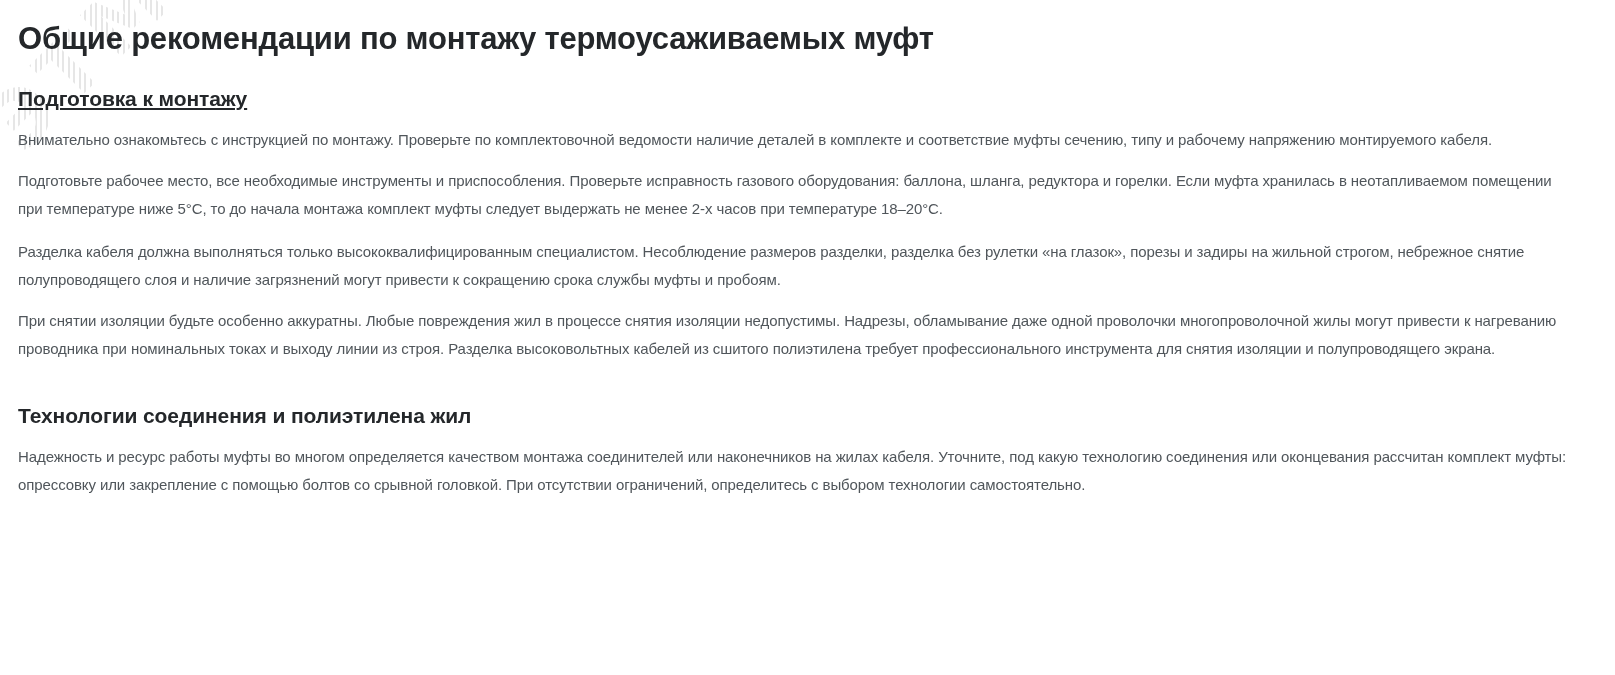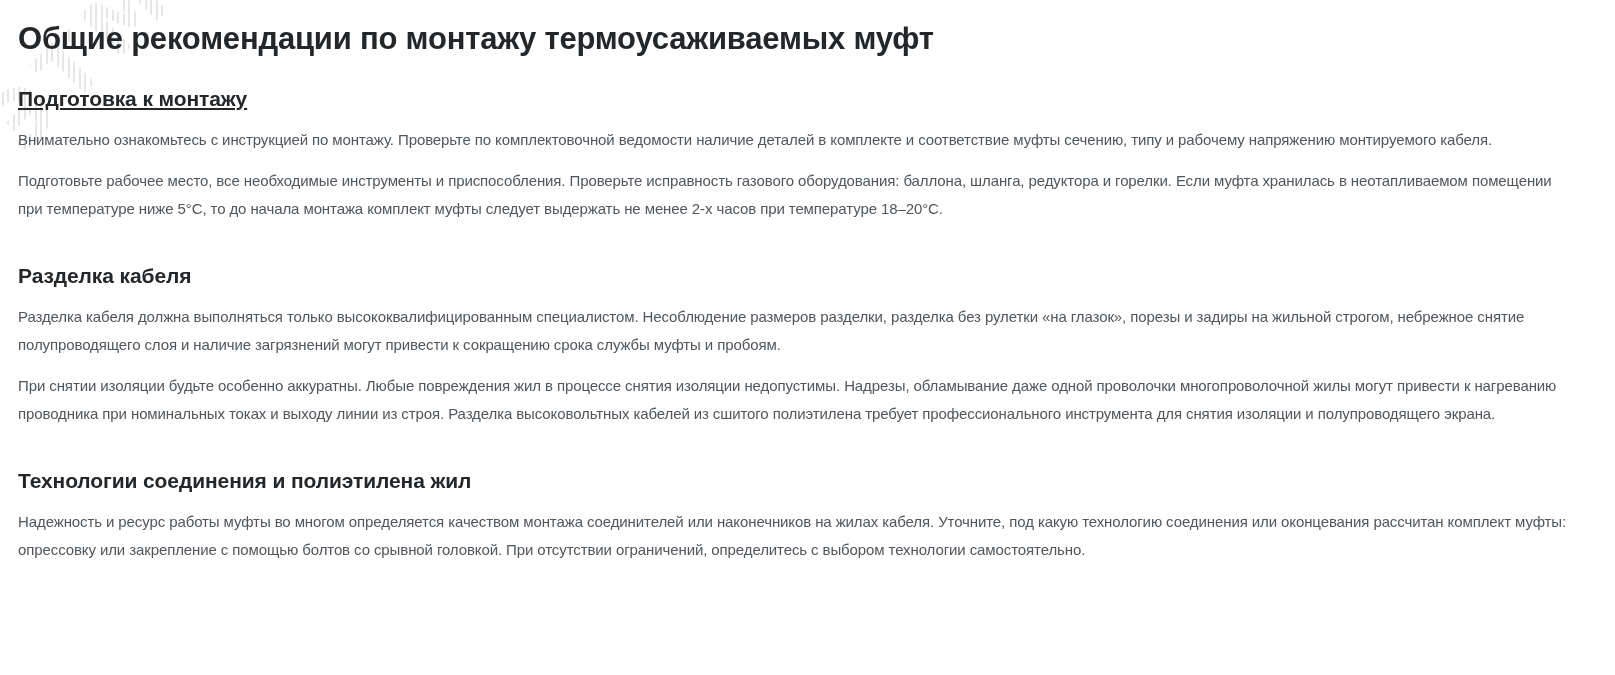--- a/index.html
+++ b/index.html
@@ -100,21 +100,20 @@
 
     <h1 class="page-title">Общие рекомендации по монтажу термоусаживаемых муфт</h1>
 
     <section>
       <h2 class="section-heading first-section">Подготовка к монтажу</h2>
       <p class="paragraph">Внимательно ознакомьтесь с инструкцией по монтажу. Проверьте по комплектовочной ведомости наличие деталей в комплекте и соответствие муфты сечению, типу и рабочему напряжению монтируемого кабеля.</p>
       <p class="paragraph">Подготовьте рабочее место, все необходимые инструменты и приспособления. Проверьте исправность газового оборудования: баллона, шланга, редуктора и горелки. Если муфта хранилась в неотапливаемом помещении при температуре ниже 5°С, то до начала монтажа комплект муфты следует выдержать не менее 2-х часов при температуре 18–20°С.</p>
     </section>
 
     <section>
-      <h2 class="section-heading">Разделка кабеля</h2>
       <p class="paragraph">Разделка кабеля должна выполняться только высококвалифицированным специалистом. Несоблюдение размеров разделки, разделка без рулетки «на глазок», порезы и задиры на жильной строгом, небрежное снятие полупроводящего слоя и наличие загрязнений могут привести к сокращению срока службы муфты и пробоям.</p>
       <p class="paragraph">При снятии изоляции будьте особенно аккуратны. Любые повреждения жил в процессе снятия изоляции недопустимы. Надрезы, обламывание даже одной проволочки многопроволочной жилы могут привести к нагреванию проводника при номинальных токах и выходу линии из строя. Разделка высоковольтных кабелей из сшитого полиэтилена требует профессионального инструмента для снятия изоляции и полупроводящего экрана.</p>
     </section>
 
     <section>
       <h2 class="section-heading">Технологии соединения и полиэтилена жил</h2>
       <p class="paragraph">Надежность и ресурс работы муфты во многом определяется качеством монтажа соединителей или наконечников на жилах кабеля. Уточните, под какую технологию соединения или оконцевания рассчитан комплект муфты: опрессовку или закрепление с помощью болтов со срывной головкой. При отсутствии ограничений, определитесь с выбором технологии самостоятельно.</p>
     </section>
 
   </main>

